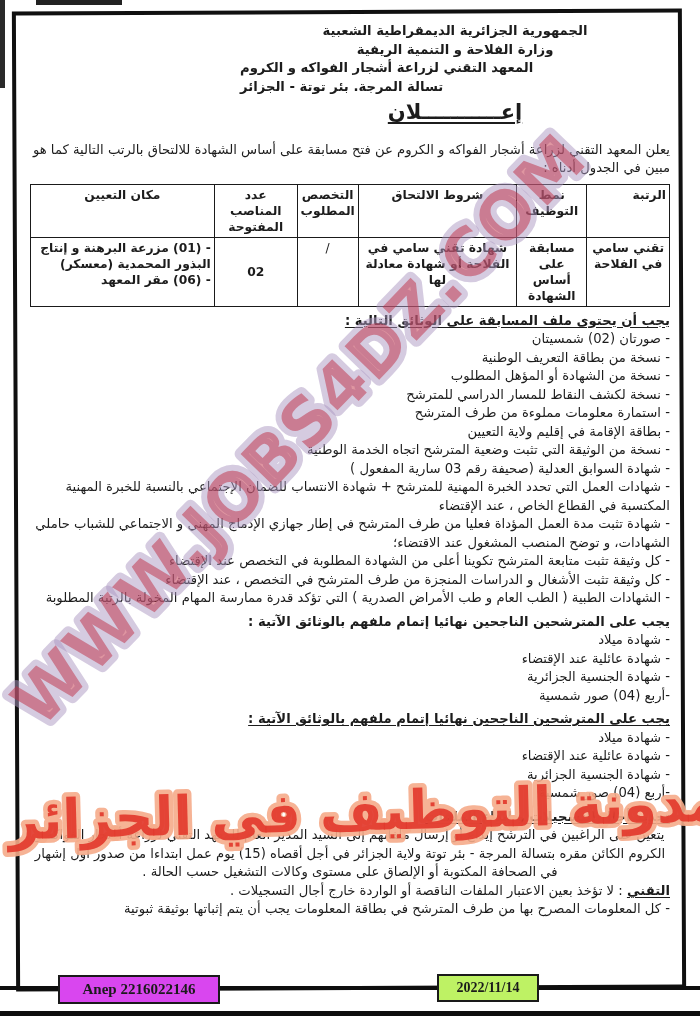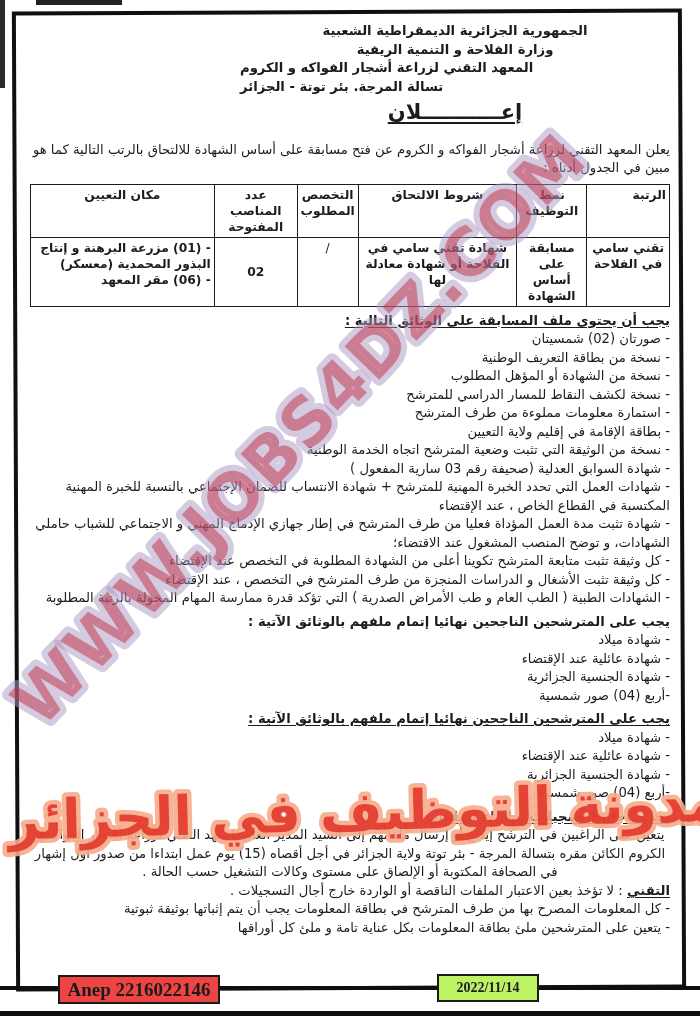--- a/index.html
+++ b/index.html
@@ -41,23 +41,23 @@
   td.loc{text-align:right;font-weight:bold;padding-right:6px;}
   td.slash{text-align:center;}
   .sec-heading{font-weight:bold;margin-top:5px;}
   .u{text-decoration:underline;text-underline-offset:2px;}
   .doc-list div{text-align:right;}
   .note-line .u{font-weight:bold;}
   .para{text-align:center;}
   .bottom-rule-a{position:absolute;left:0;top:986px;width:700px;height:4px;background:#0e0e0e;}
   .bottom-rule-b{position:absolute;left:0;top:1011px;width:700px;height:5px;background:#0e0e0e;}
   .anep-box{
-    position:absolute;left:58px;top:975px;width:158px;height:25px;background:#ef4444;
+    position:absolute;left:58px;top:975px;width:158px;height:25px;background:#d946ef;
     border:2px solid #1a1a1a;display:flex;align-items:center;justify-content:center;
-    font-family:"Liberation Serif", serif;font-weight:bold;font-size:19px;direction:ltr;z-index:3;
+    font-family:"Liberation Serif", serif;font-weight:bold;font-size:15px;direction:ltr;z-index:3;
   }
   .date-box{
     position:absolute;left:437px;top:974px;width:98px;height:24px;background:#bef264;
     border:2px solid #1a1a1a;display:flex;align-items:center;justify-content:center;
     font-family:"Liberation Serif", serif;font-weight:bold;font-size:14px;direction:ltr;z-index:3;
   }
   svg.wm{position:absolute;left:0;top:0;z-index:5;pointer-events:none;}
 </style>
 </head>
 <body>
@@ -148,21 +148,20 @@
     </div>
 
   <div class="sec-heading u">تحديد أجال التسجيلات و إيداع الملفات</div>
   <div class="para">يتعين على الراغبين في الترشح إيداع أو إرسال ملفاتهم إلى السيد المدير العام للمعهد التقني لزراعة أشجار الفواكه و الكروم الكائن مقره بتسالة المرجة - بئر توتة ولاية الجزائر في أجل أقصاه (15) يوم عمل ابتداءا من صدور أول إشهار في الصحافة المكتوبة أو الإلصاق على مستوى وكالات التشغيل حسب الحالة .</div>
 
   <div class="note-line">
     <span class="u">التقني</span><span> : لا تؤخذ بعين الاعتبار الملفات الناقصة أو الواردة خارج أجال التسجيلات .</span>
   </div>
   <div class="doc-list">
       <div>- كل المعلومات المصرح بها من طرف المترشح في بطاقة المعلومات يجب أن يتم إثباتها بوثيقة ثبوتية</div>
-      <div>- يتعين على المترشحين ملئ بطاقة المعلومات بكل عناية تامة و ملئ كل أوراقها</div>
     </div>
 
 </div>
 
 <svg class="wm" width="700" height="1024" viewBox="0 0 700 1024">
   <text x="300" y="452" text-anchor="middle" transform="rotate(-46 300 430)" font-family="DejaVu Sans, sans-serif" font-weight="bold" font-size="66" letter-spacing="2" paint-order="stroke fill" stroke-width="12" stroke-linejoin="round" fill-opacity="0.5" stroke-opacity="0.5" fill="#bf2e44" stroke="#ab97c2">WWW.JOBS4DZ.COM</text>
   <text x="365" y="830" text-anchor="middle" direction="rtl" transform="rotate(-1.5 365 812)" font-family="DejaVu Sans, sans-serif" font-weight="bold" font-size="54" paint-order="stroke fill" stroke-width="9" stroke-linejoin="round" fill-opacity="0.93" stroke-opacity="0.9" fill="#e23a2d" stroke="#f5ab89">مدونة التوظيف في الجزائر</text>
 </svg>
 
 <div class="bottom-rule-a"></div>

